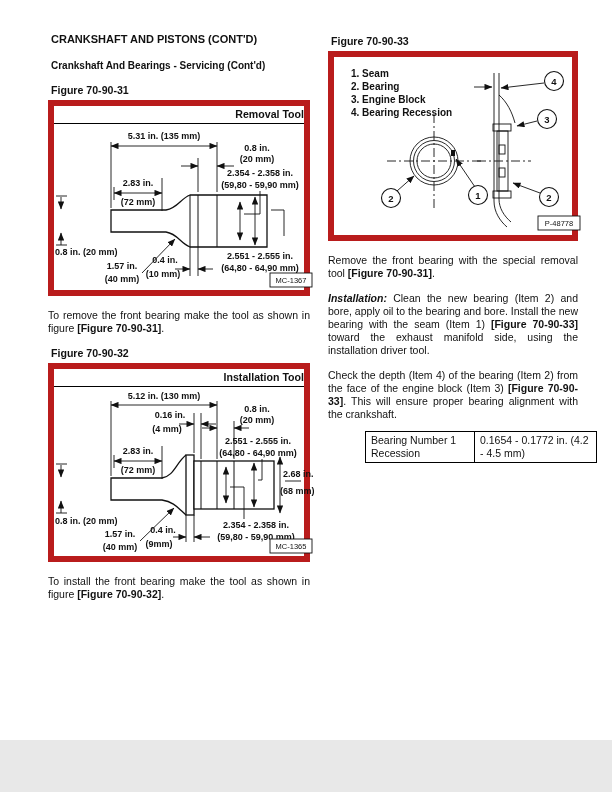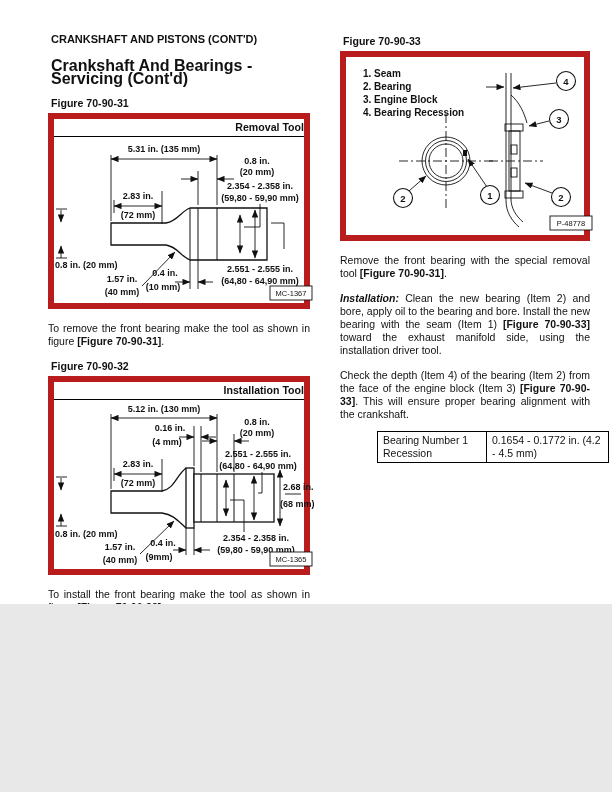--- a/index.html
+++ b/index.html
@@ -1,21 +1,21 @@
 <!DOCTYPE html>
 <html><head>
 <meta charset="utf-8">
 <style>
   html,body{margin:0;padding:0;background:#e8e8e8;}
-  .page{position:relative;width:612px;height:604px;background:#fff;margin:0 auto;
+  .page{position:relative;width:612px;height:740px;background:#fff;margin:0 auto;
         font-family:"Liberation Sans",sans-serif;color:#111;overflow:hidden;}
   .col-left{position:absolute;left:48px;top:33px;width:262px;}
-  .col-right{position:absolute;left:340px;top:33px;width:250px;}
+  .col-right{position:absolute;left:328px;top:33px;width:250px;}
   h1.sec{font-size:11px;font-weight:bold;margin:0 0 0 3px;line-height:13px;}
-  h2.sub{font-size:16px;font-weight:bold;margin:13px 0 0 3px;line-height:13px;}
+  h2.sub{font-size:10px;font-weight:bold;margin:13px 0 0 3px;line-height:13px;}
   .figlabel{font-size:10.6px;font-weight:bold;margin:12px 0 0 3px;line-height:13px;}
   .figbox{border:6px solid #b91c1c;margin-top:3px;background:#fff;}
   .figbox .figtitle{height:15px;border-bottom:1px solid #000;text-align:right;
         font-size:10.6px;font-weight:bold;padding-top:2px;}
   .para{font-size:10.5px;line-height:13px;text-align:justify;margin:13px 0 0 0;}
   .para b{font-weight:bold;}
   .lead-bi{font-weight:bold;font-style:italic;}
   svg{display:block;}
   .ol{fill:#fff;stroke:#111;stroke-width:1.3;}
   .ln{fill:none;stroke:#111;stroke-width:1;}

